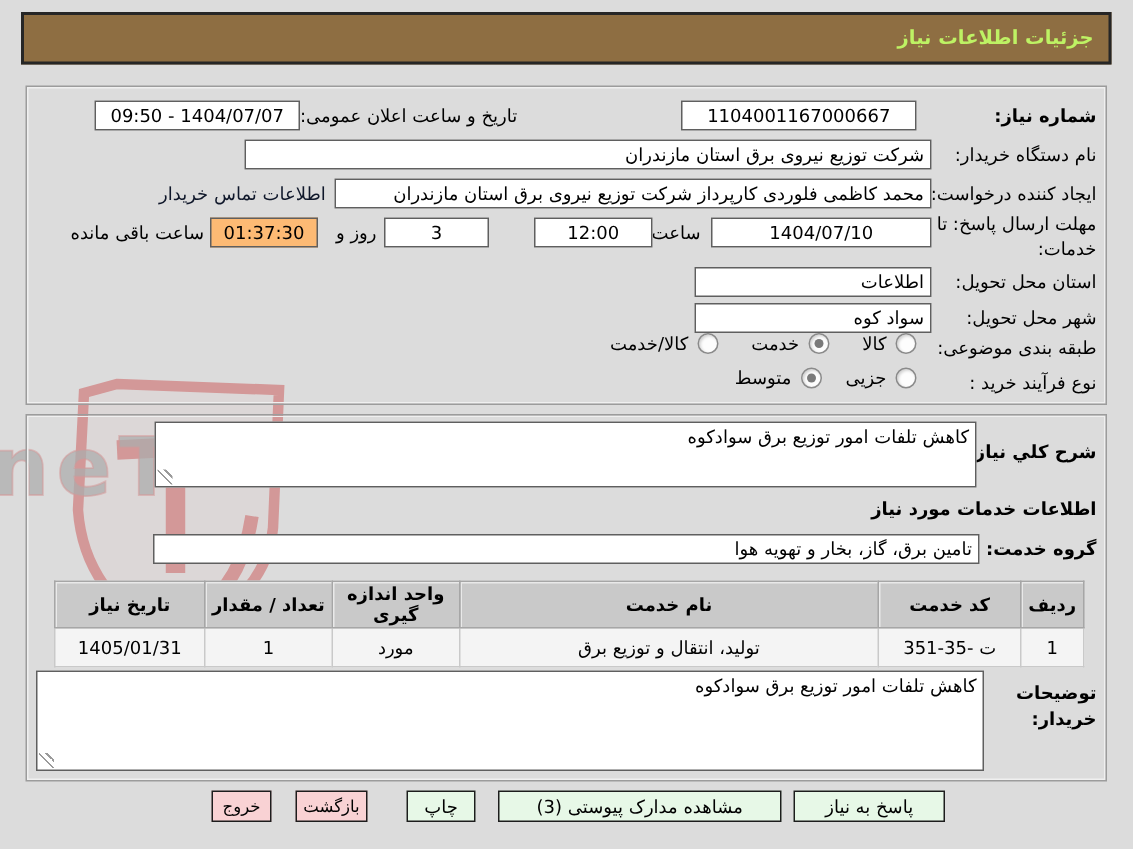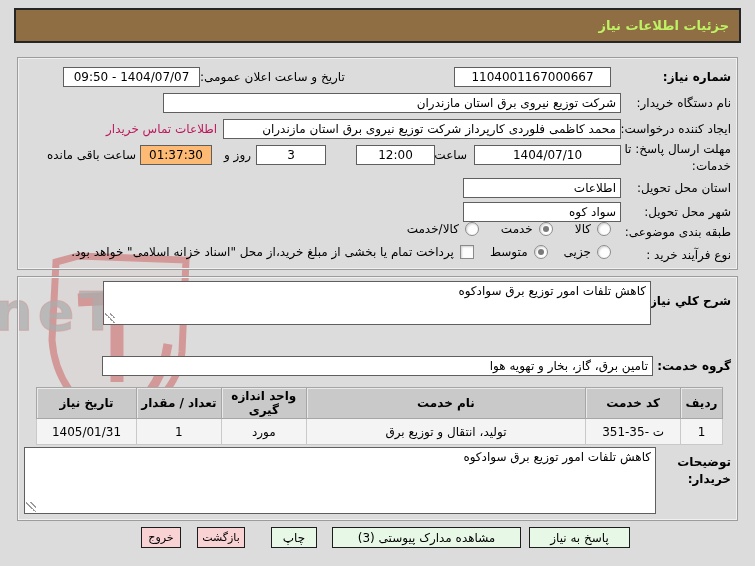--- a/index.html
+++ b/index.html
@@ -34,21 +34,21 @@
   .field{
     position:absolute;background:#fff;border:1px solid #5f5f5f;
     height:18px;line-height:18px;font-size:12px;
     overflow:hidden;white-space:nowrap;z-index:3;
   }
   .center{text-align:center;}
   .rightpad{padding-right:4px;text-align:right;}
   .hl{background:#fdba74;}
   .lbl{position:absolute;white-space:nowrap;z-index:3;}
   .b{font-weight:bold;}
-  .link{color:#be185d;cursor:pointer;}
+  .link{color:#0f172a;cursor:pointer;}
   
   .optrow{position:absolute;display:flex;direction:rtl;align-items:center;gap:22px;z-index:3;}
   .opt{display:flex;align-items:center;gap:6px;}
   .radio{
     width:12px;height:12px;border-radius:50%;
     border:1px solid #8a8a8a;background:#fdfdfd;
     box-shadow:inset 1px 1px 2px rgba(0,0,0,.18);
     display:inline-block;position:relative;flex:none;
   }
   .radio.checked::after{
@@ -163,35 +163,32 @@
   <span class="lbl" style="right:6px;top:190px;">نوع فرآیند خرید :</span>
   <div class="optrow" style="right:126px;top:187px;gap:16px;">
     <span class="opt">
       <span class="radio"></span>
       <span>جزیی</span>
     </span>
     <span class="opt">
       <span class="radio checked"></span>
       <span>متوسط</span>
     </span>
-    <span class="opt">
-      <span class="checkbox"></span>
-      <span>پرداخت تمام یا بخشی از مبلغ خرید،از محل "اسناد خزانه اسلامی" خواهد بود.</span>
-    </span>
   </div>
 </div>
 
 <div id="boxB" class="groupbox">
 
   <span class="lbl b" style="right:6px;top:17px;">شرح کلي نیاز:</span>
   <div class="tarea" style="right:86px;top:4px;width:538px;height:38px;">
     <span>کاهش تلفات امور توزیع برق سوادکوه</span>
     <span class="grip"></span>
   </div>
 
+  <span class="lbl b" style="right:6px;top:55px;">اطلاعات خدمات مورد نیاز</span>
 
   <span class="lbl b" style="right:6px;top:82px;">گروه خدمت:</span>
   <div class="field rightpad" style="right:84px;top:79px;width:545px;">تامین برق، گاز، بخار و تهویه هوا</div>
 
   <table class="grid" style="right:14px;top:110px;width:687px;">
     <colgroup>
       <col style="width:42px">
         <col style="width:95px">
         <col style="width:280px">
       <col style="width:85px">

